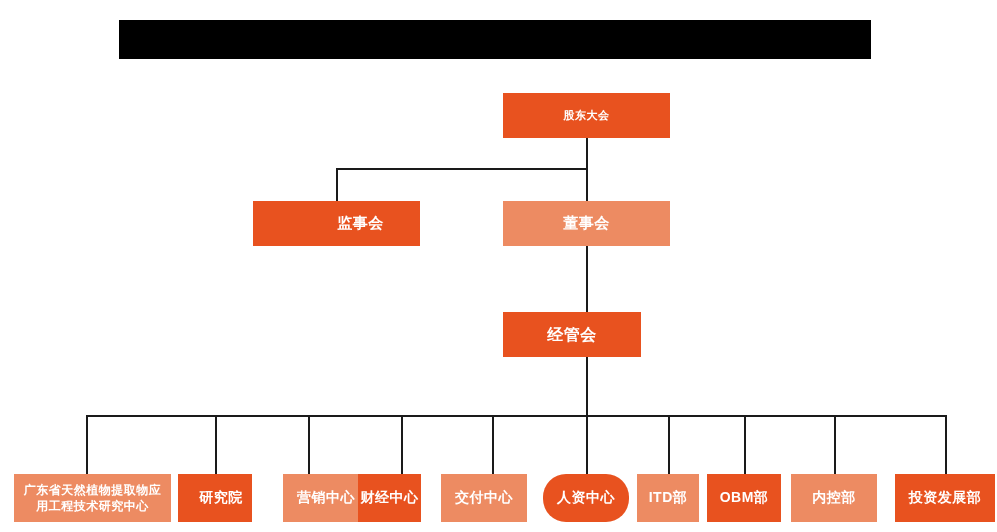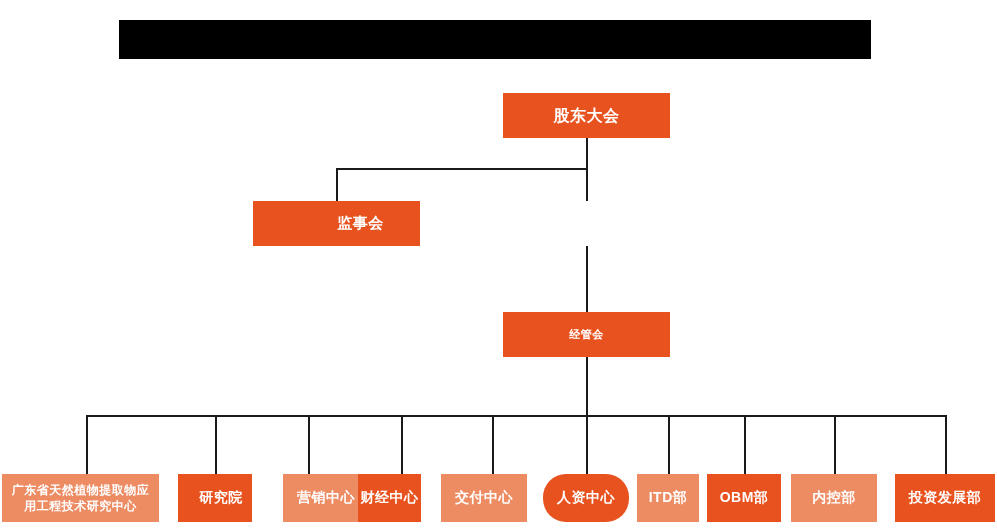--- a/index.html
+++ b/index.html
@@ -39,28 +39,29 @@
     color: #ffffff;
     font-weight: bold;
     letter-spacing: 0.5px;
     line-height: 1.25;
     z-index: 3;
   }
   .node.dark  { background: #E8521F; }
   .node.light { background: #ED8B62; }
 
   
-  .lvl1 { width: 167px; height: 45px; font-size: 16px; }
+  .lvl1 { width: 167px; height: 45px; font-size: 11px; }
   .lvl2 { width: 167px; height: 45px; font-size: 15px; }
-  .lvl3 { width: 167px; height: 45px; font-size: 11px; }
+  .lvl3 { width: 138px; height: 45px; font-size: 16px; }
   .leaf { height: 48px; font-size: 14px; }
   .leaf.wide-wrap {
     font-size: 12px;
     padding: 16px 6px;
     line-height: 1.35;
+    margin-left: 12px;
   }
 
   
   .conn {
     position: absolute;
     background: #1a1a1a;
     z-index: 1;
   }
   .conn.v { width: 2px; }
   .conn.h { height: 2px; }
@@ -77,20 +78,21 @@
   <div class="conn v" style="left:586px; top:138px; height:31px;"></div>
 
   <div class="conn h" style="left:336px; top:168px; width:252px;"></div>
 
   <div class="conn v" style="left:336px; top:168px; height:33px;"></div>
 
   <div class="conn v" style="left:586px; top:168px; height:33px;"></div>
 
   <div class="node dark lvl2" style="left:253px; top:201px;padding-left:48px;">监事会</div>
 
+  <div class="node light lvl2" style="left:503px; top:201px;">董事会</div>
 
   <div class="conn v" style="left:586px; top:246px; height:66px;"></div>
 
   <div class="node dark lvl3" style="left:503px; top:312px;">经管会</div>
 
   <div class="conn v" style="left:586px; top:357px; height:59px;"></div>
 
   <div class="conn h" style="left:86px; top:415px; width:860px;"></div>
 
   <div class="conn v" style="left:86px; top:415px; height:59px;"></div>

